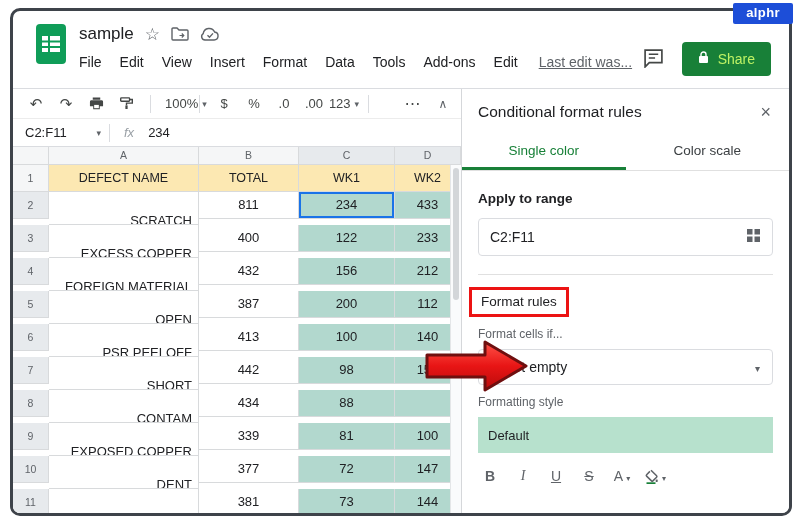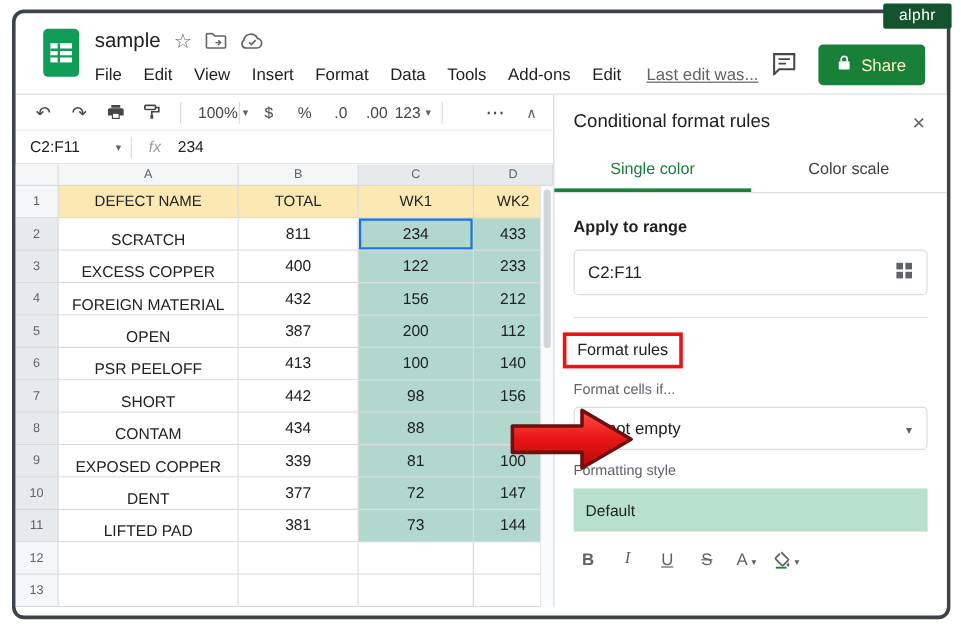--- a/index.html
+++ b/index.html
@@ -1,35 +1,35 @@
 <!DOCTYPE html>
 <html><head>
 <meta charset="utf-8">
 <style>
 *{box-sizing:border-box;margin:0;padding:0}
 html,body{width:801px;height:524px;background:#fff;font-family:"Liberation Sans",sans-serif;overflow:hidden;position:relative}
 .frame{position:absolute;left:10px;top:8px;width:782px;height:508px;border:3px solid #3e434a;border-radius:10px;background:#fff;overflow:hidden}
-.watermark{position:absolute;top:3px;right:8px;z-index:99;background:#14532d;color:#fff;font-size:13px;font-weight:normal;letter-spacing:.4px;padding:2px 13px 4px;border-radius:2px}
-
-
-.topbar{display:flex;height:68px;padding:10px 18px 0 22px;border-bottom:1px solid #dadce0}
+.watermark{position:absolute;top:3px;right:8px;z-index:99;background:#1d4ed8;color:#fff;font-size:13px;font-weight:bold;letter-spacing:.4px;padding:2px 13px 4px;border-radius:2px}
+
+
+.topbar{display:flex;height:78px;padding:10px 18px 0 22px;border-bottom:1px solid #dadce0}
 .logo{margin-top:2px;flex:0 0 auto}
 .title-wrap{margin-left:12px;flex:1;min-width:0}
 .title-row{display:flex;align-items:center;gap:11px;height:26px}
 .doc-title{font-size:17px;color:#202124}
 .title-icon{color:#5f6368;display:flex;align-items:center}
 .star{font-size:17px;line-height:1}
 .menubar{display:flex;align-items:center;margin-top:4px;font-size:14px;color:#202124}
 .menu-items{display:flex;align-items:center}
 .menu-item{padding:3px 9px;border-radius:3px}
 .menu-item:first-child{padding-left:0}
 .last-edit{margin-left:12px;color:#5f6368;font-size:14px;text-decoration:underline;white-space:nowrap}
 .top-right{display:flex;align-items:center;gap:18px;padding-top:8px}
 .comment-wrap{display:flex}
-.share-btn{display:flex;align-items:center;gap:9px;background:#188038;color:#fef9c3;border:none;border-radius:4px;height:34px;padding:0 16px;font-size:14px;font-family:inherit}
+.share-btn{display:flex;align-items:center;gap:9px;background:#188038;color:#bef264;border:none;border-radius:4px;height:34px;padding:0 16px;font-size:14px;font-family:inherit}
 
 
 .content{display:flex;height:calc(100% - 75px)}
 .left{flex:1;display:flex;flex-direction:column;min-width:0}
 
 
 .toolbar{display:flex;align-items:center;height:30px;padding:0 10px;font-size:13px;color:#444746;gap:4px;border-bottom:1px solid #ececec}
 .ti{min-width:26px;height:24px;display:flex;align-items:center;justify-content:center;border-radius:3px;padding:0 3px}
 .glyph{font-size:15px}
 .tdiv{width:1px;height:18px;background:#dadce0;margin:0 7px;flex:0 0 auto}
@@ -46,21 +46,21 @@
 .fval{margin-left:14px}
 
 
 .gridwrap{position:relative;flex:1;overflow:hidden;background:#fff}
 .g-row{display:grid;grid-template-columns:36px 150px 100px 96px minmax(0,1fr)}
 .g-cell{border-right:1px solid #d8dadc;border-bottom:1px solid #d8dadc;overflow:hidden;white-space:nowrap;font-size:13px;color:#202124;height:27px;line-height:26px;background:#fff}
 .g-head .g-cell{height:18px;line-height:17px;background:#f5f6f7;color:#5f6368;font-size:10.5px;text-align:center}
 .g-corner{background:#f5f6f7}
 .g-rowhdr{background:#f5f6f7;color:#5f6368;font-size:10.5px;text-align:center}
 .g-hl{background:#e7eaed !important}
-.g-left{text-align:center;padding:5px 6px}
+.g-left{text-align:right;padding:16px 6px}
 .g-center{text-align:center;padding:0 4px}
 .g-hdr{background:#fce8b2;font-weight:normal;font-size:12.5px}
 .g-sel{background:#b2d8ce}
 .g-active{box-shadow:inset 0 0 0 2px #1a73e8}
 .vscroll{position:absolute;top:18px;right:0;bottom:0;width:11px;background:#fafbfc;border-left:1px solid #e4e6e8}
 .vthumb{margin:3px 2px 0;height:132px;background:#d3d6d9;border-radius:4px}
 
 
 .panel{width:328px;border-left:1px solid #d5d7da;background:#fff;display:flex;flex-direction:column}
 .p-head{display:flex;align-items:center;justify-content:space-between;padding:14px 18px 12px 16px}

